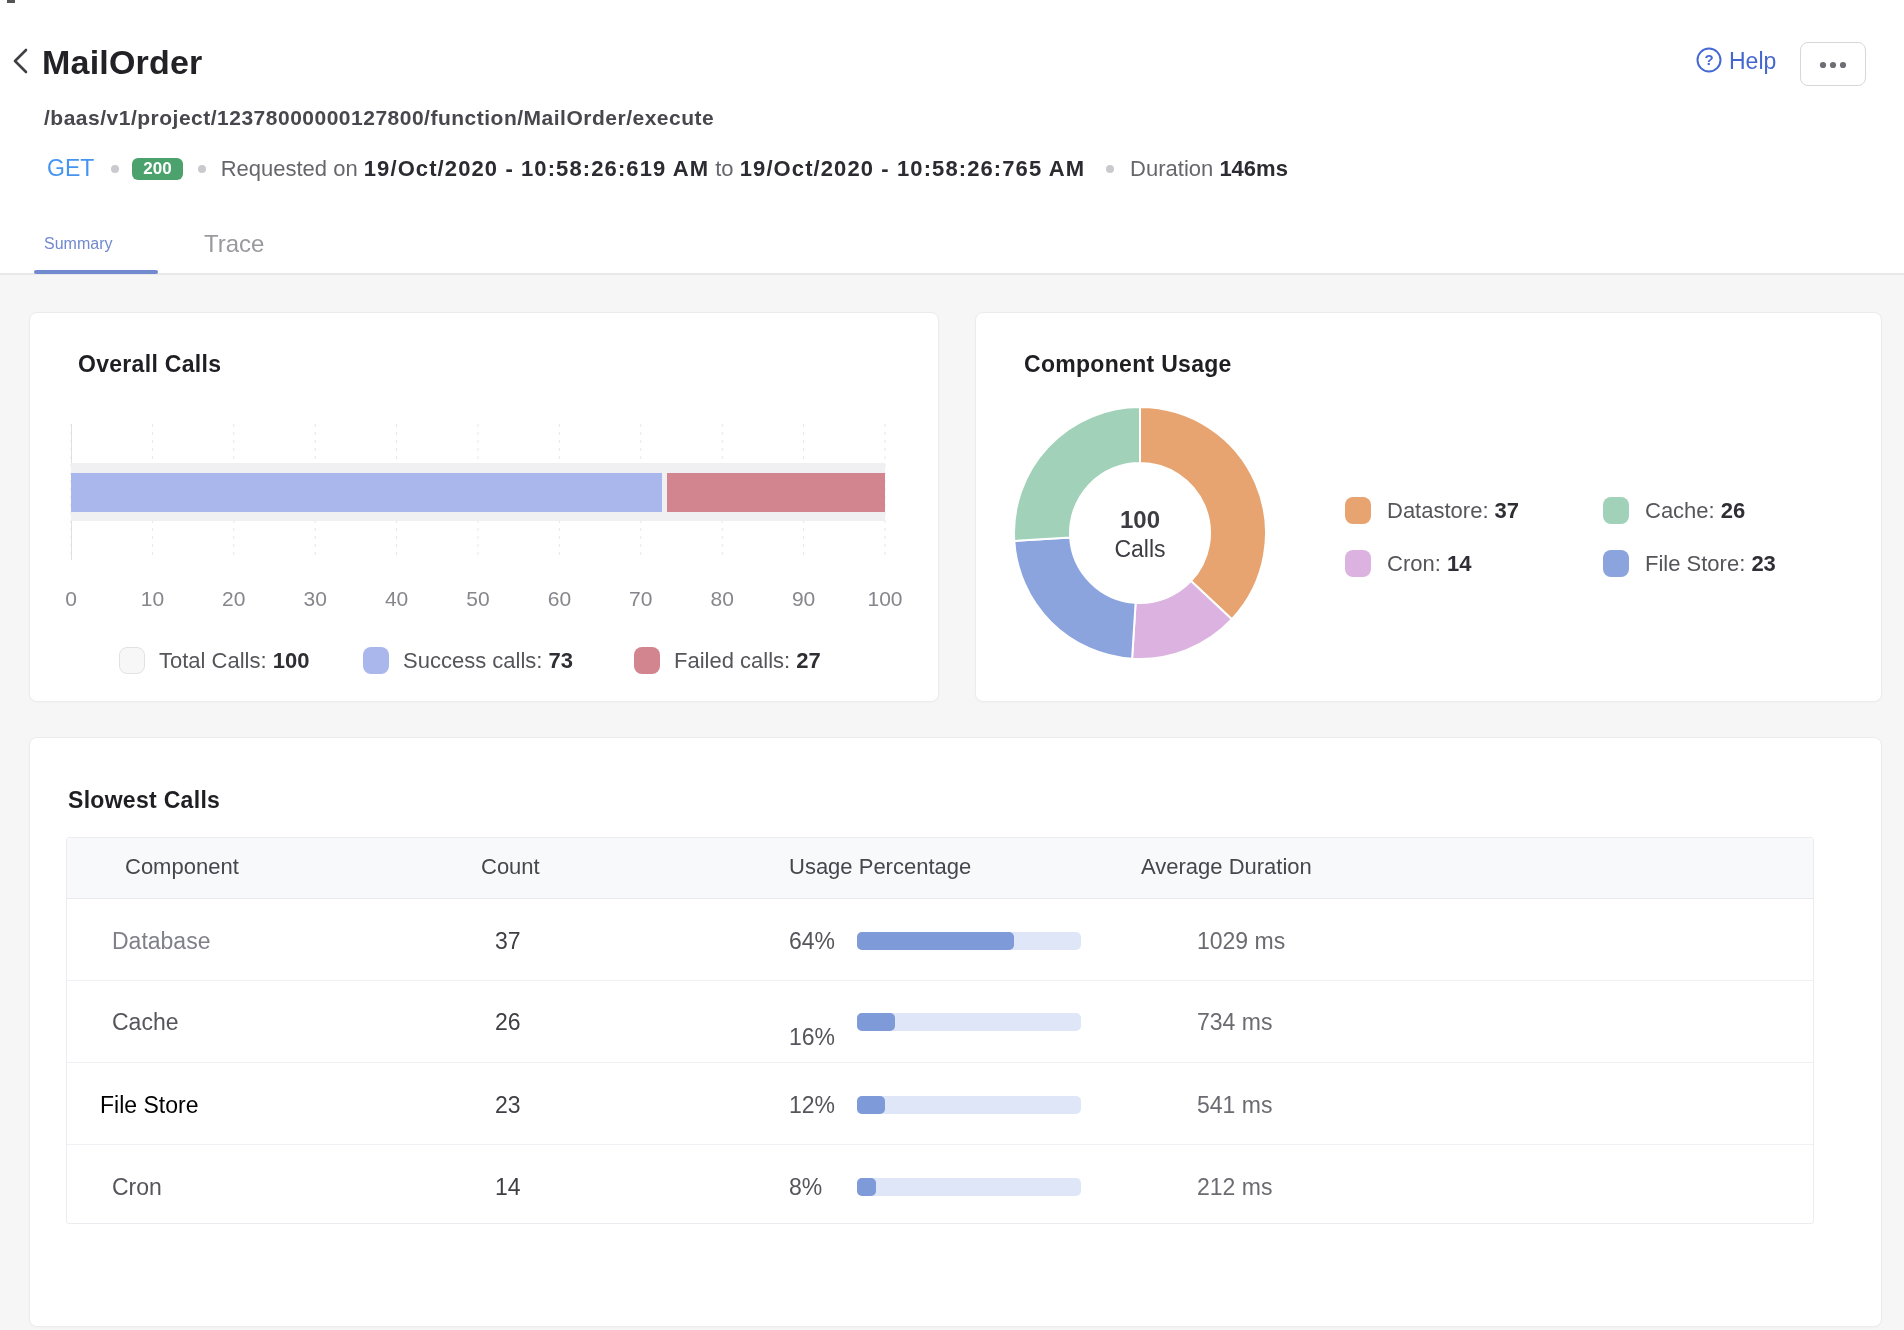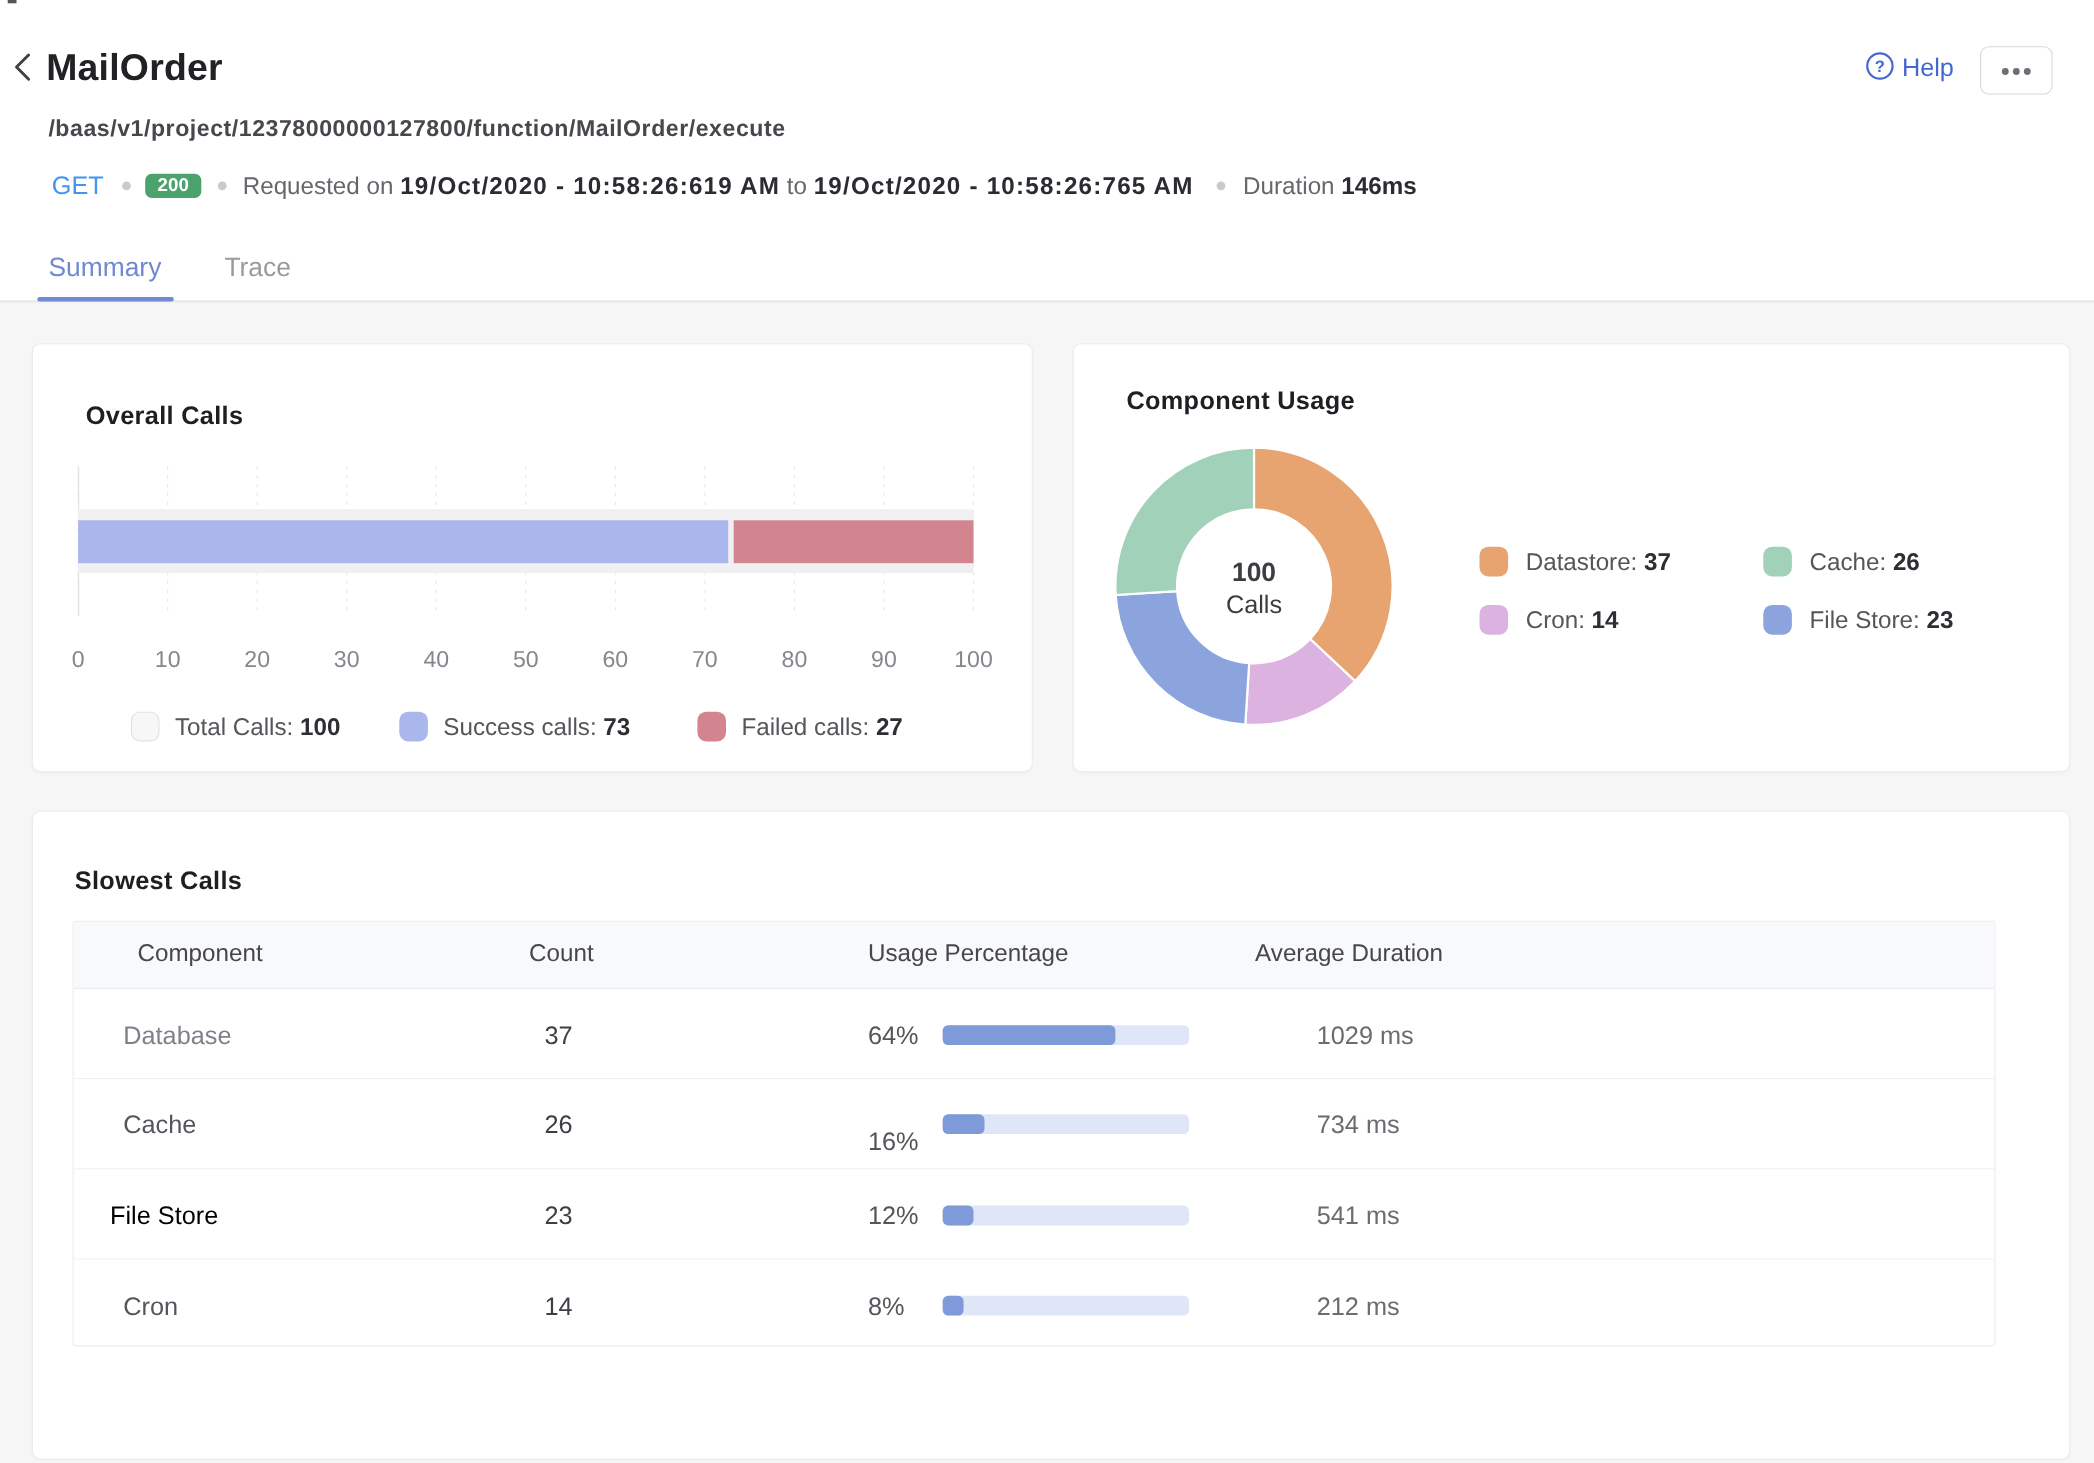--- a/index.html
+++ b/index.html
@@ -12,21 +12,21 @@
   .ctitle { position:absolute; font-size:23px; font-weight:bold; color:#1e1e23; letter-spacing:0.3px; }
   .h-back { position:absolute; left:11px; top:47px; width:18px; height:28px; }
   .h-title { position:absolute; left:42px; top:40px; height:44px; line-height:44px; font-size:34px; font-weight:bold; color:#212126; letter-spacing:0.2px; }
   .h-url { position:absolute; left:44px; top:104px; height:28px; line-height:28px; font-size:21px; font-weight:bold; color:#47474d; letter-spacing:0.5px; }
   .h-meta { position:absolute; left:47px; top:154px; height:28px; line-height:28px; font-size:22px; color:#66666c; white-space:nowrap; }
   .h-meta b { color:#2b2b31; font-weight:bold; }
   .h-meta b.dt { letter-spacing:1.1px; }
   .get { color:#4494f0; font-size:23px; }
   .dot { display:inline-block; width:8px; height:8px; border-radius:50%; background:#c9c9ce; vertical-align:middle; margin-bottom:3px; }
   .badge { display:inline-block; background:#4ba26c; color:#ffffff; font-size:17px; font-weight:bold; height:22px; line-height:22px; border-radius:6px; padding:0 11px; vertical-align:middle; margin-bottom:3px; }
-  .tab-sum { position:absolute; left:44px; top:228px; height:32px; line-height:32px; font-size:24px; color:#7189cf; }
+  .tab-sum { position:absolute; left:44px; top:228px; height:32px; line-height:32px; font-size:16px; color:#7189cf; }
   .tab-trace { position:absolute; left:204px; top:228px; height:32px; line-height:32px; font-size:24px; color:#9a9a9e;text-align:right; }
   .tab-line { position:absolute; left:34px; top:270px; width:124px; height:4px; background:#7189cf; border-radius:2px; }
   .help { position:absolute; left:1696px; top:47px; height:28px; line-height:28px; font-size:23px; color:#4467cf; }
   .menu-btn { position:absolute; left:1800px; top:42px; width:66px; height:44px; border:1px solid #d8d8dc; border-radius:8px; background:#fff; }
   .legend-item { position:absolute; height:28px; line-height:28px; font-size:22px; color:#55555a; white-space:nowrap; }
   .legend-item b { color:#2e2e34; }
   .sw { position:absolute; width:26px; height:27px; border-radius:8px; }
   .thead { position:absolute; font-size:22px; color:#46464c; height:26px; line-height:26px; }
   .tcell { position:absolute; font-size:23px; height:28px; line-height:28px; white-space:nowrap; }
 </style>
@@ -51,21 +51,21 @@
     </svg>Help</div>
   <div class="menu-btn"><svg width="64" height="42" viewBox="0 0 64 42">
       <g fill="#6e6e74">
         <circle cx="22" cy="22" r="3.1"></circle>
         <circle cx="32" cy="22" r="3.1"></circle>
         <circle cx="42" cy="22" r="3.1"></circle>
       </g>
     </svg></div>
 
   <div class="card" style="left:29px; top:312px; width:910px; height:390px;"></div>
-  <div class="ctitle" style="left:78px; top:364px;">Overall Calls</div>
+  <div class="ctitle" style="left:78px; top:351px;">Overall Calls</div>
   <svg class="abs" style="left:29px; top:412px;" width="910" height="200" viewBox="0 0 910 200">
 
     <g stroke="#e7e7eb" stroke-width="1" stroke-dasharray="3 5">
       <line x1="42" y1="12" x2="42" y2="148"></line>
       <line x1="123.4" y1="12" x2="123.4" y2="148"></line>
       <line x1="204.8" y1="12" x2="204.8" y2="148"></line>
       <line x1="286.2" y1="12" x2="286.2" y2="148"></line>
       <line x1="367.6" y1="12" x2="367.6" y2="148"></line>
       <line x1="449" y1="12" x2="449" y2="148"></line>
       <line x1="530.4" y1="12" x2="530.4" y2="148"></line>

